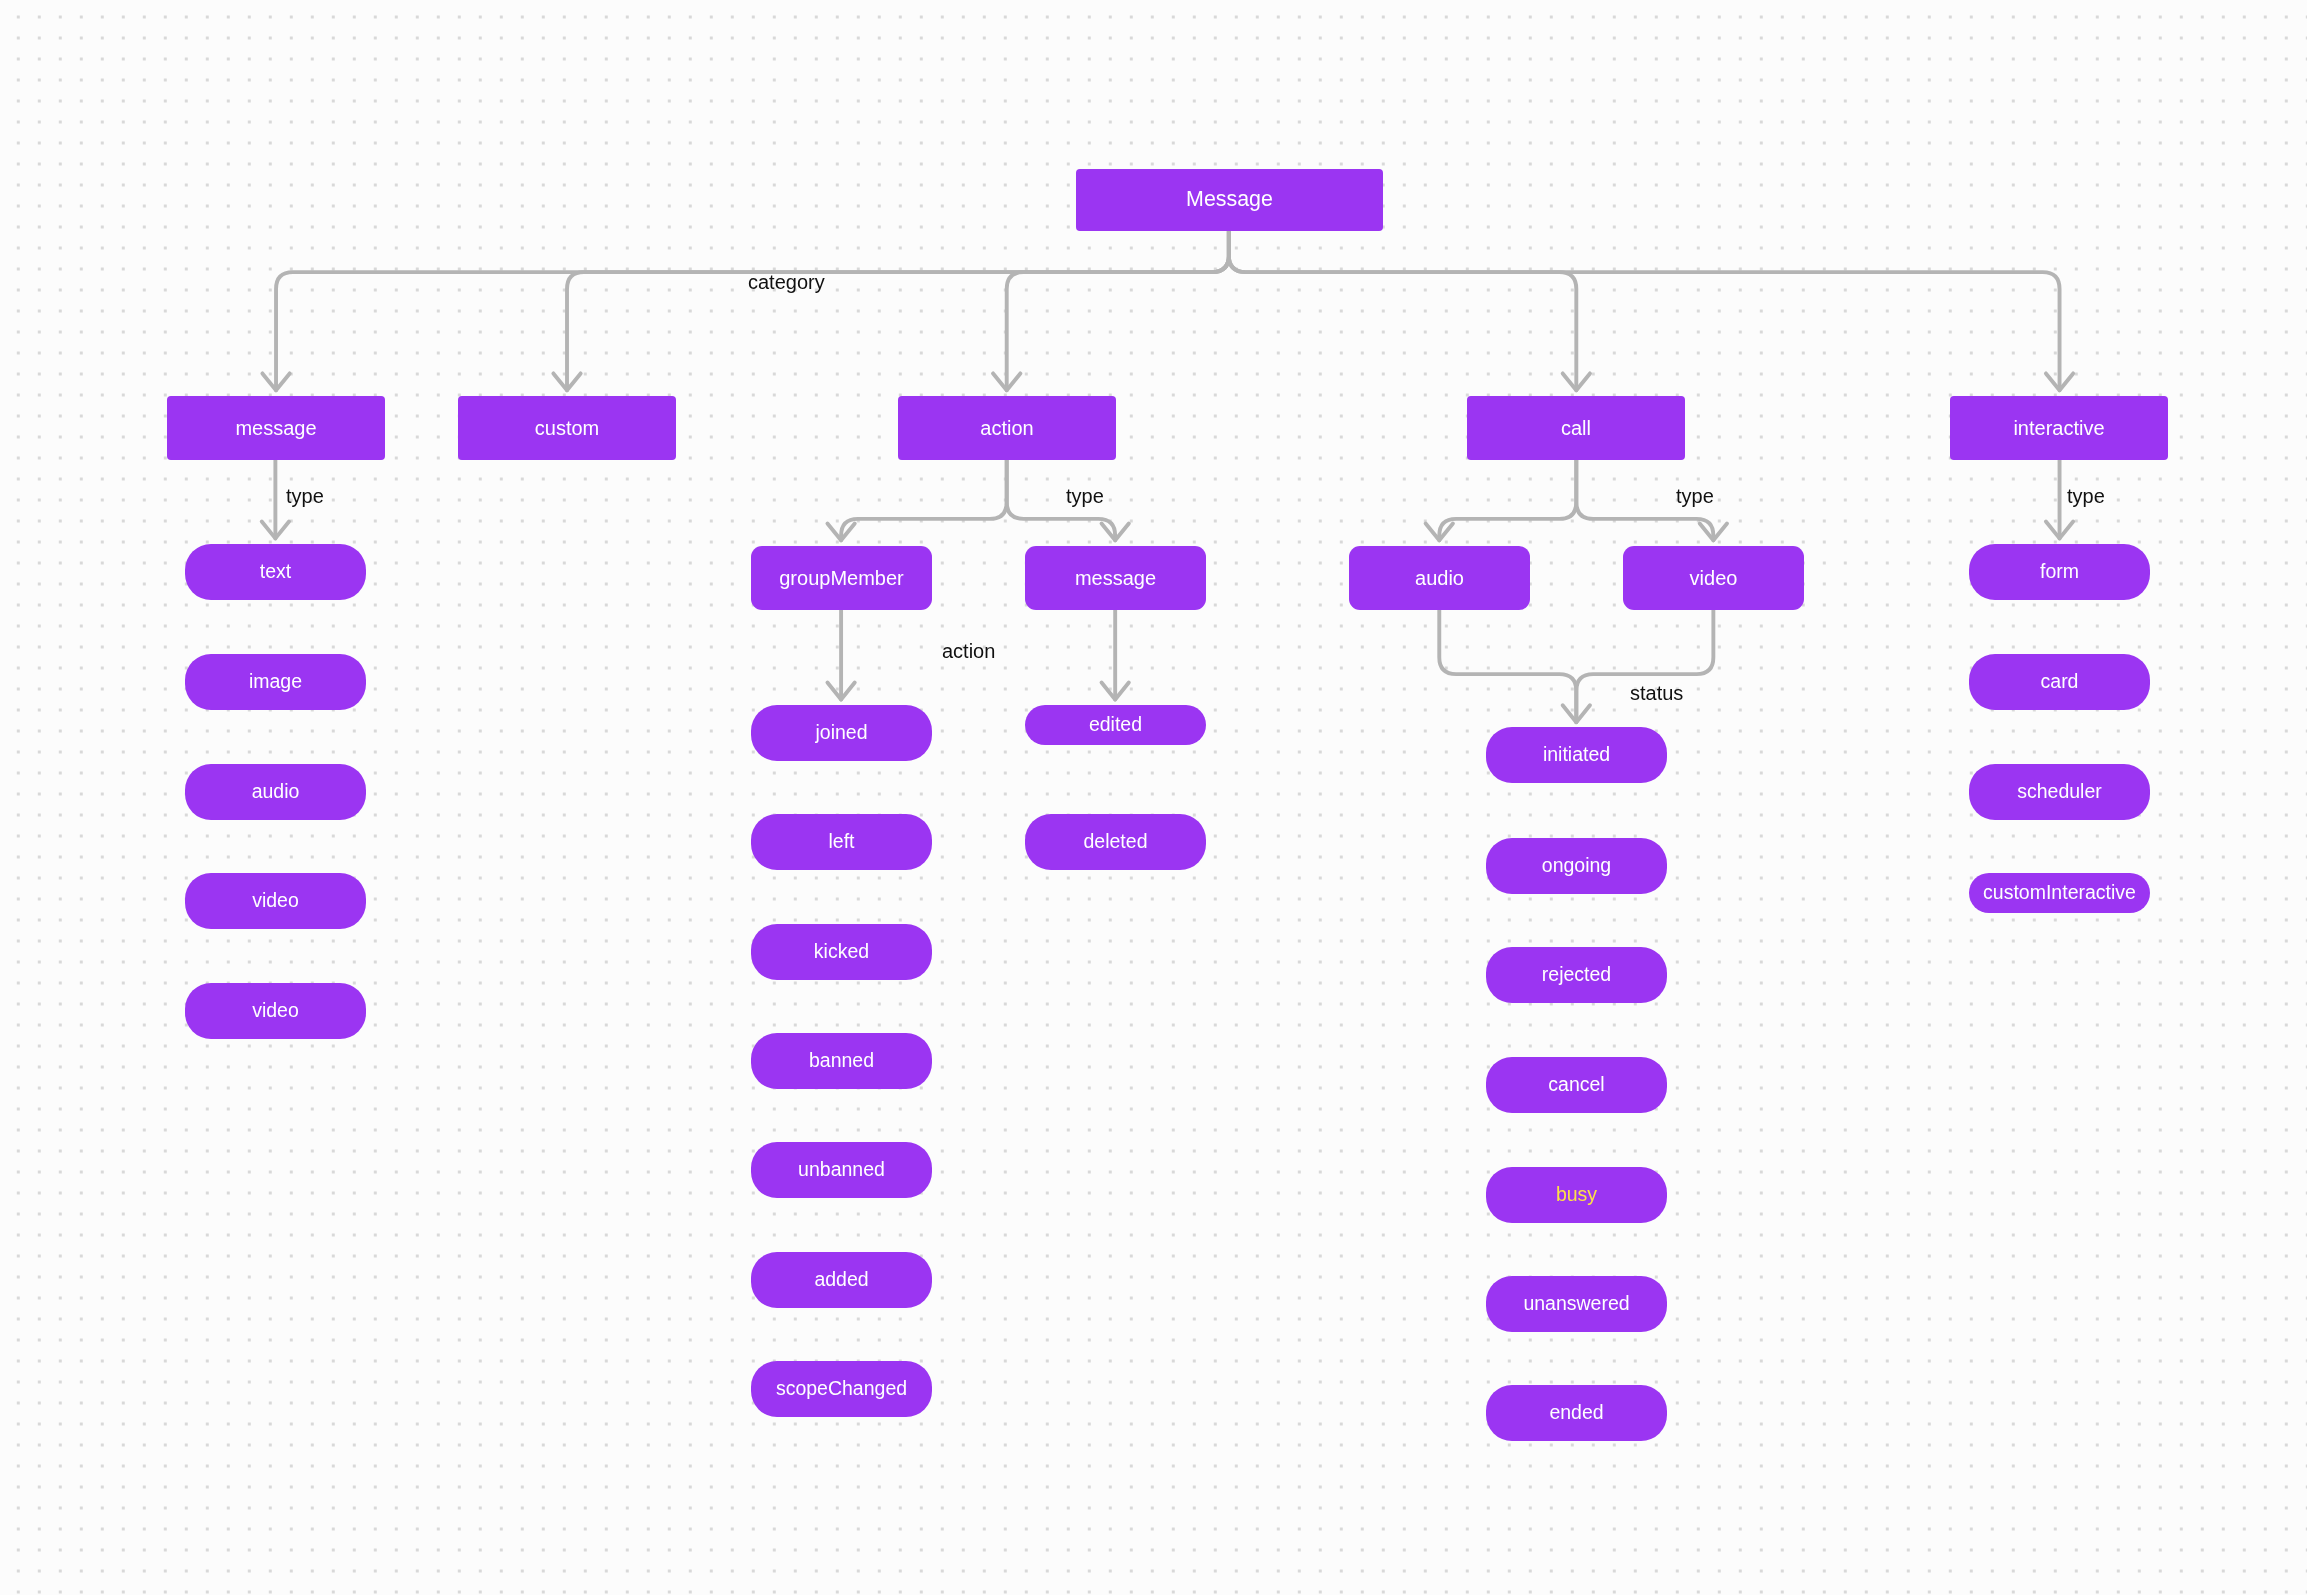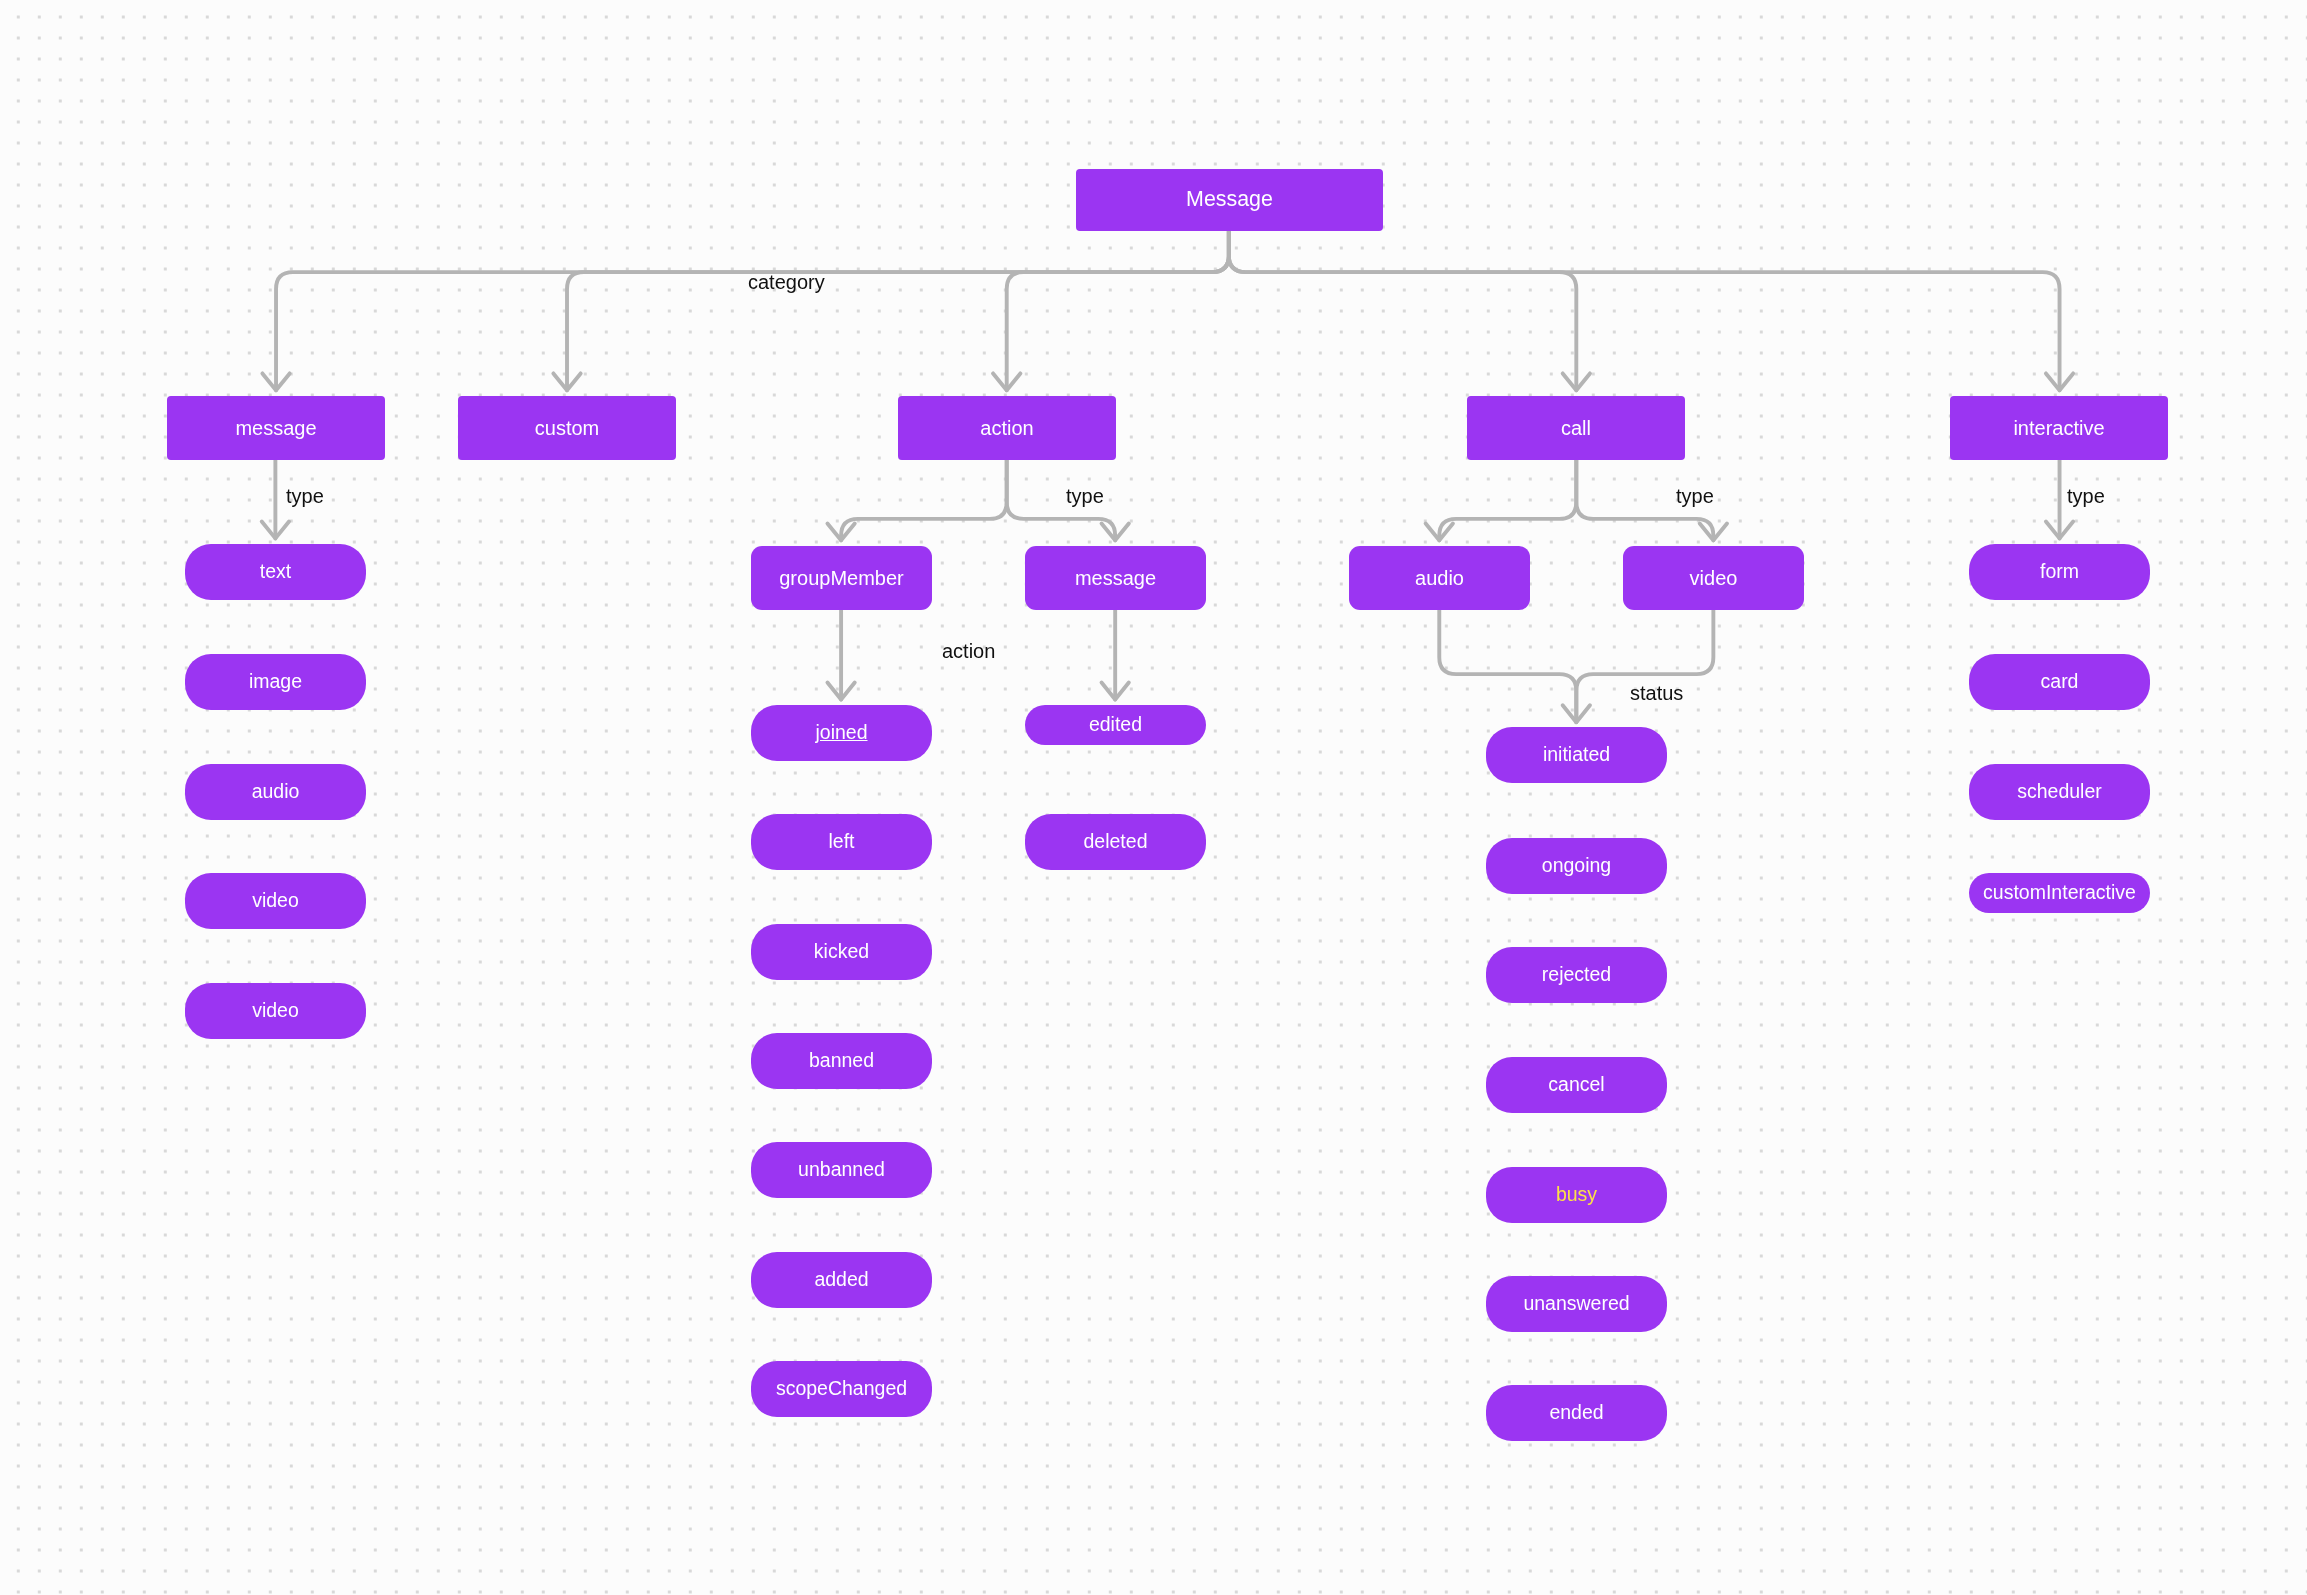--- a/index.html
+++ b/index.html
@@ -153,21 +153,21 @@
       </div>
       <div class="node leaf" style="left: 185px; top: 764px; width: 181px; height: 56px; background: rgb(155, 53, 242); color: rgb(255, 255, 255);">
         <span>audio</span>
       </div>
       <div class="node leaf" style="left: 185px; top: 873px; width: 181px; height: 56px; background: rgb(155, 53, 242); color: rgb(255, 255, 255);">
         <span>video</span>
       </div>
       <div class="node leaf" style="left: 185px; top: 983px; width: 181px; height: 56px; background: rgb(155, 53, 242); color: rgb(255, 255, 255);">
         <span>video</span>
       </div>
-      <div class="node leaf" style="left: 751px; top: 705px; width: 181px; height: 56px; background: rgb(155, 53, 242); color: rgb(255, 255, 255); text-decoration: underline;">
+      <div class="node leaf" style="left: 751px; top: 705px; width: 181px; height: 56px; background: rgb(155, 53, 242); color: rgb(255, 255, 255);">
         <span>joined</span>
       </div>
       <div class="node leaf" style="left: 751px; top: 814px; width: 181px; height: 56px; background: rgb(155, 53, 242); color: rgb(255, 255, 255);">
         <span>left</span>
       </div>
       <div class="node leaf" style="left: 751px; top: 924px; width: 181px; height: 56px; background: rgb(155, 53, 242); color: rgb(255, 255, 255);">
         <span>kicked</span>
       </div>
       <div class="node leaf" style="left: 751px; top: 1033px; width: 181px; height: 56px; background: rgb(155, 53, 242); color: rgb(255, 255, 255);">
         <span>banned</span>

